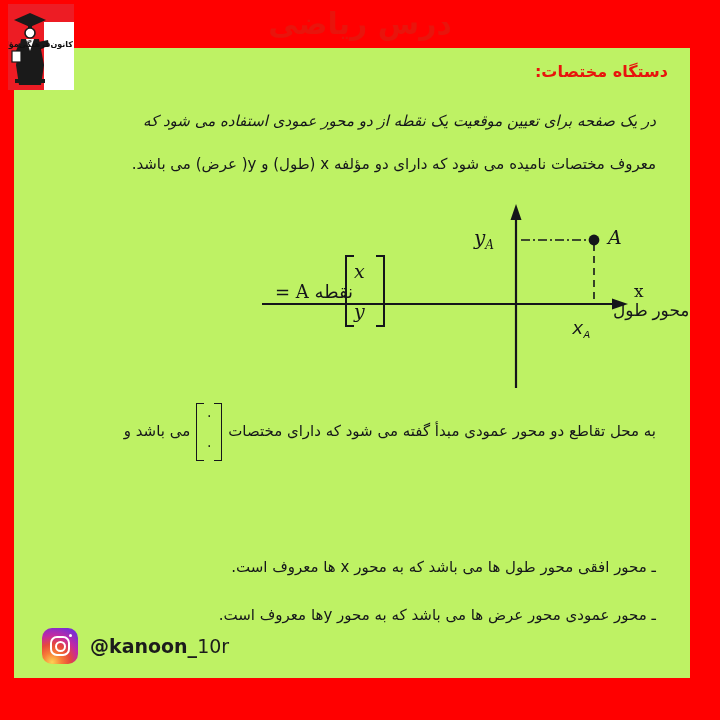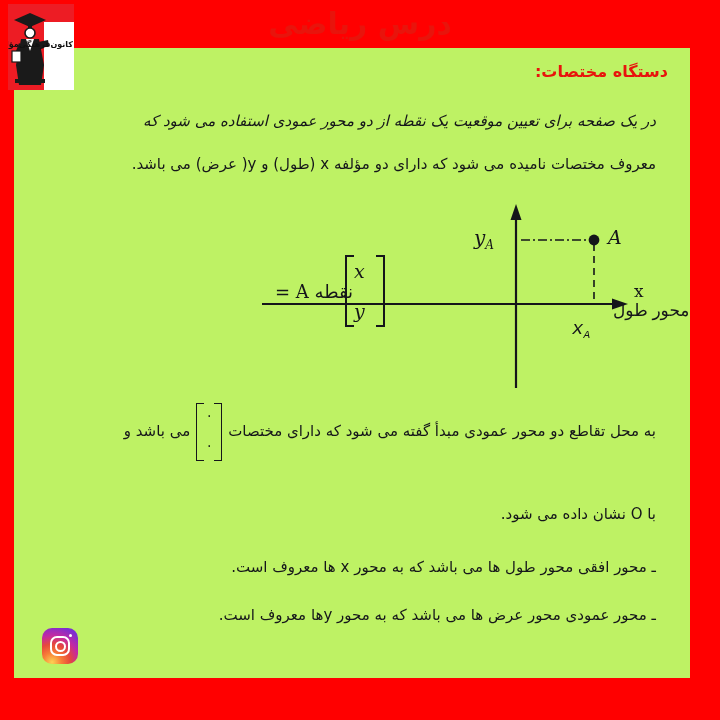--- a/index.html
+++ b/index.html
@@ -206,31 +206,31 @@
     <div style="position:absolute;left:330px;top:64px;font-size:19px;font-style:italic;
                 font-family:'DejaVu Serif','Liberation Serif',serif;color:#15161a;">x</div>
     <div style="position:absolute;left:330px;top:104px;font-size:19px;font-style:italic;
                 font-family:'DejaVu Serif','Liberation Serif',serif;color:#15161a;">y</div>
   </div>
 
   <div class="para" id="p2">
     <span>به محل  تقاطع دو محور عمودی مبدأ گفته می شود که دارای مختصات</span><span class="inline-mat"><span class="mat-br l"></span><span class="mat-br r"></span><span class="mat-cell top">٠</span><span class="mat-cell bot">٠</span></span><span>می باشد و</span>
   </div>
 
-  <div class="para" id="p3">با O نشان داده می شود.</div>
 
   <div class="para" id="b1">ـ محور افقی محور طول ها می باشد که به محور x ها معروف است.</div>
   <div class="para" id="b2">ـ محور عمودی محور عرض ها می باشد که به محور yها معروف است.</div>
 
   <div id="footer">
     <div id="ig-icon">
       <div class="ring"></div>
       <div class="lens"></div>
       <div class="dot"></div>
     </div>
+    <div id="ig-handle"><b>@kanoon_</b><span>10r</span></div>
   </div>
 
 </div>
 
 <div id="lesson-title-red">درس ریاضی</div>
 
 <div id="logo">
   <div class="logo-red-bg"></div>
   <div class="logo-white-col"></div>
   <svg class="logo-figure" viewBox="0 0 38 80">

